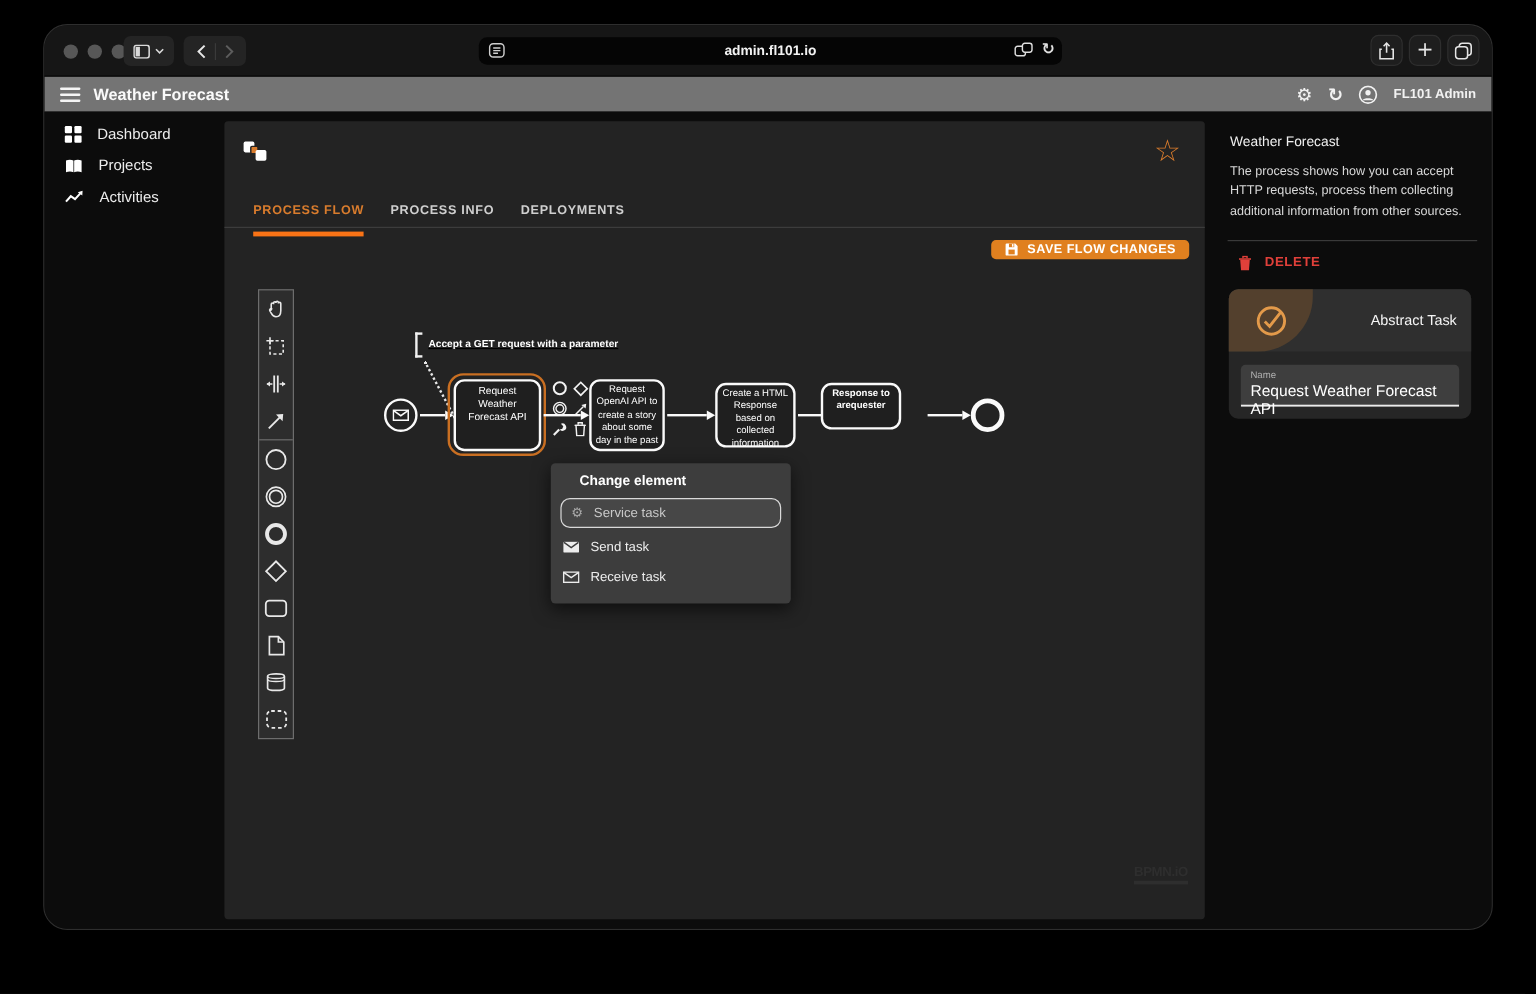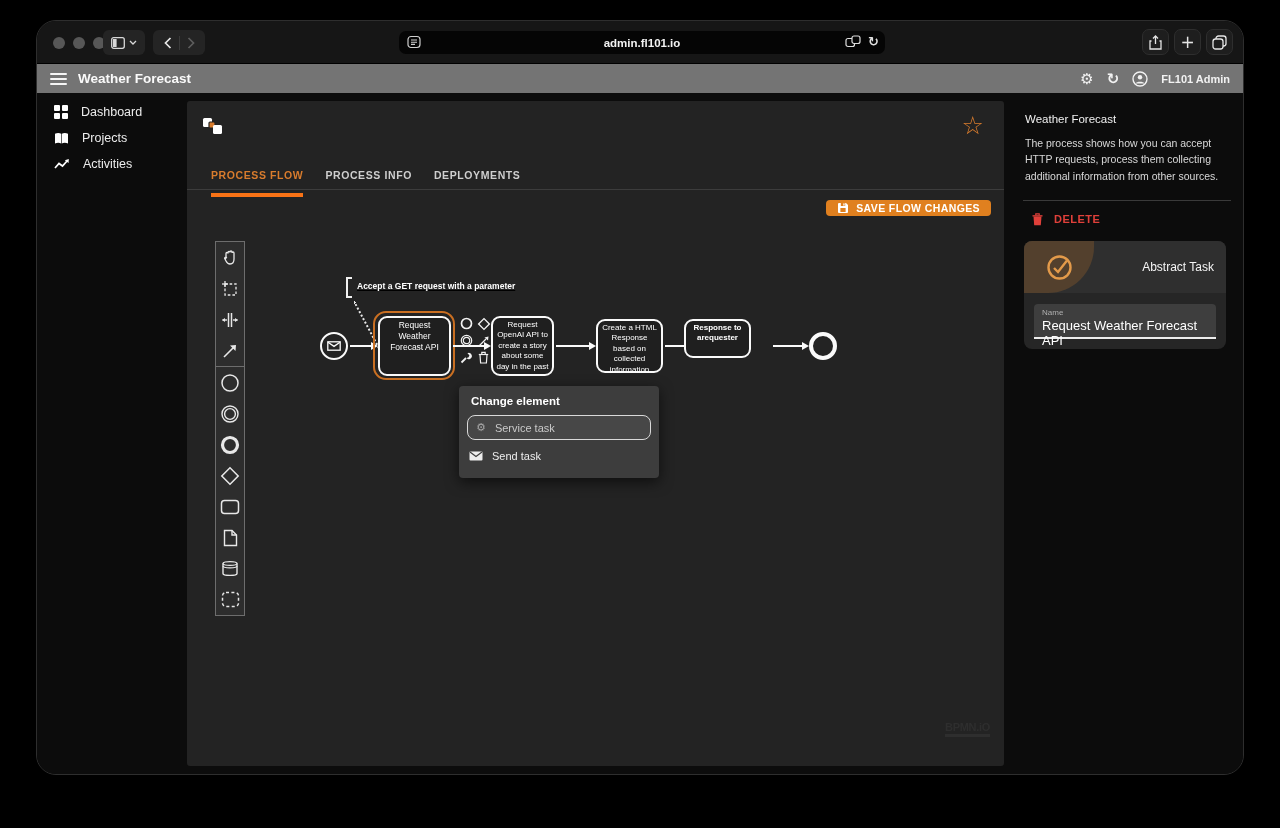--- a/index.html
+++ b/index.html
@@ -80,21 +80,21 @@
   .anno { position:absolute; display:flex; gap:5px; }
   .anno .bracket { width:6px; height:21px; border-left:2px solid #f0f0f0; border-top:2px solid #f0f0f0; border-bottom:2px solid #f0f0f0; }
   .anno .txt { color:#fff; font-size:8.5px; font-weight:600; white-space:nowrap; padding-top:4px; }
 
   
   .ctxpad { position:absolute; display:grid; grid-template-columns:repeat(3,17px); grid-auto-rows:17px; }
   .ctxpad span { display:flex; align-items:center; justify-content:center; cursor:pointer; }
 
   
   .popup { position:absolute; width:200px; background:#3d3d3d; border-radius:4px; box-shadow:0 4px 14px rgba(0,0,0,.6); padding:9px 0 10px; }
-  .popup h4 { color:#fff; font-size:11.5px; padding:0 12px 8px; }
+  .popup h4 { color:#fff; font-size:11.5px; padding:0 12px 8px;margin-left:12px; }
   .popitem { display:flex; align-items:center; gap:9px; height:25px; padding:0 10px; color:#ededed; font-size:11px; cursor:pointer; }
   .popitem.selected { margin:0 8px 3px; border:1px solid #d9d9d9; border-radius:8px; background:#474747; color:#c9c9c9; padding:0 8px; }
   .popitem .glyph { color:#a8a8a8; font-size:11px; }
 
   .watermark { position:absolute; color:#2e2e2e; font-size:11px; font-weight:bold; letter-spacing:-.3px;
                border-bottom:3px solid #2e2e2e; padding-bottom:1px; }
 
   
   .inspector { position:absolute; left:986px; top:8px; width:208px; height:660px; color:#eee; }
   .insp-title { font-size:11.5px; color:#f0f0f0; padding:12px 2px 0; }
@@ -453,20 +453,29 @@
         </div>
         <div class="popitem">
           <span>
             <svg width="14" height="10" viewBox="0 0 14 10">
                 <rect x="0.5" y="0.5" width="13" height="9" rx="1" fill="#ededed"></rect>
                 <polyline points="1,1 7,5.4 13,1" fill="none" stroke="#3d3d3d" stroke-width="1.2"></polyline>
               </svg>
           </span>
           <span>Send task</span>
         </div>
+        <div class="popitem">
+          <span>
+            <svg width="14" height="10" viewBox="0 0 14 10">
+                <rect x="0.7" y="0.7" width="12.6" height="8.6" fill="none" stroke="#ededed" stroke-width="1.2"></rect>
+                <polyline points="1,1.2 7,5.4 13,1.2" fill="none" stroke="#ededed" stroke-width="1.2"></polyline>
+              </svg>
+          </span>
+          <span>Receive task</span>
+        </div>
       </div>
 
       <span class="watermark" style="left:758px; top:620px; position:absolute;">BPMN.iO</span>
     </div>
 
     <div class="inspector">
       <div class="insp-title">Weather Forecast</div>
       <div class="insp-desc">The process shows how you can accept HTTP requests, process them collecting additional information from other sources.</div>
       <div class="insp-div"></div>
       <div class="deleterow">

